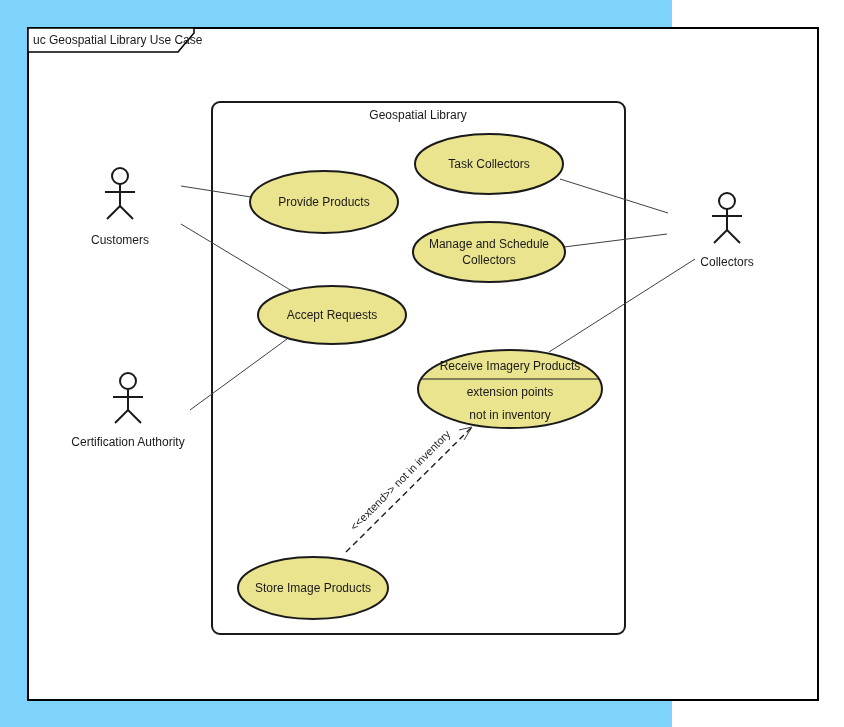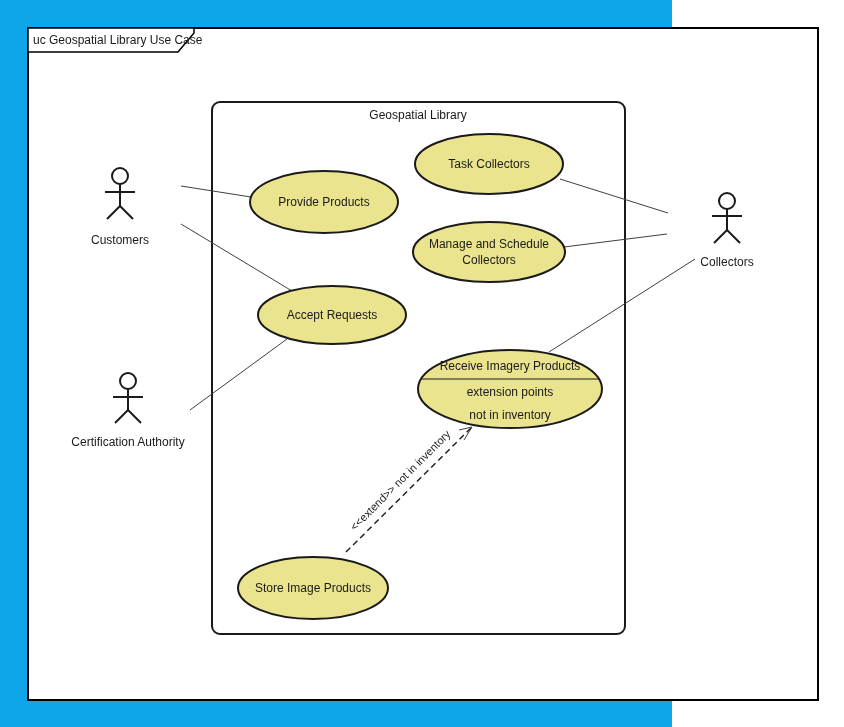--- a/index.html
+++ b/index.html
@@ -7,21 +7,21 @@
     padding: 0;
     background: #ffffff;
     width: 844px;
     height: 727px;
     overflow: hidden;
   }
   .canvas {
     position: relative;
     width: 672px;
     height: 727px;
-    background: #0ea5e9;
+    background: #7dd3fc;
     font-family: "Liberation Sans", sans-serif;
   }
   svg { display: block; }
   text {
     font-family: "Liberation Sans", sans-serif;
     fill: #1a1a1a;
   }
   .lbl      { font-size: 12px; }
   .tab-lbl  { font-size: 12px; }
   .ext-hdr  { font-size: 12px; }

